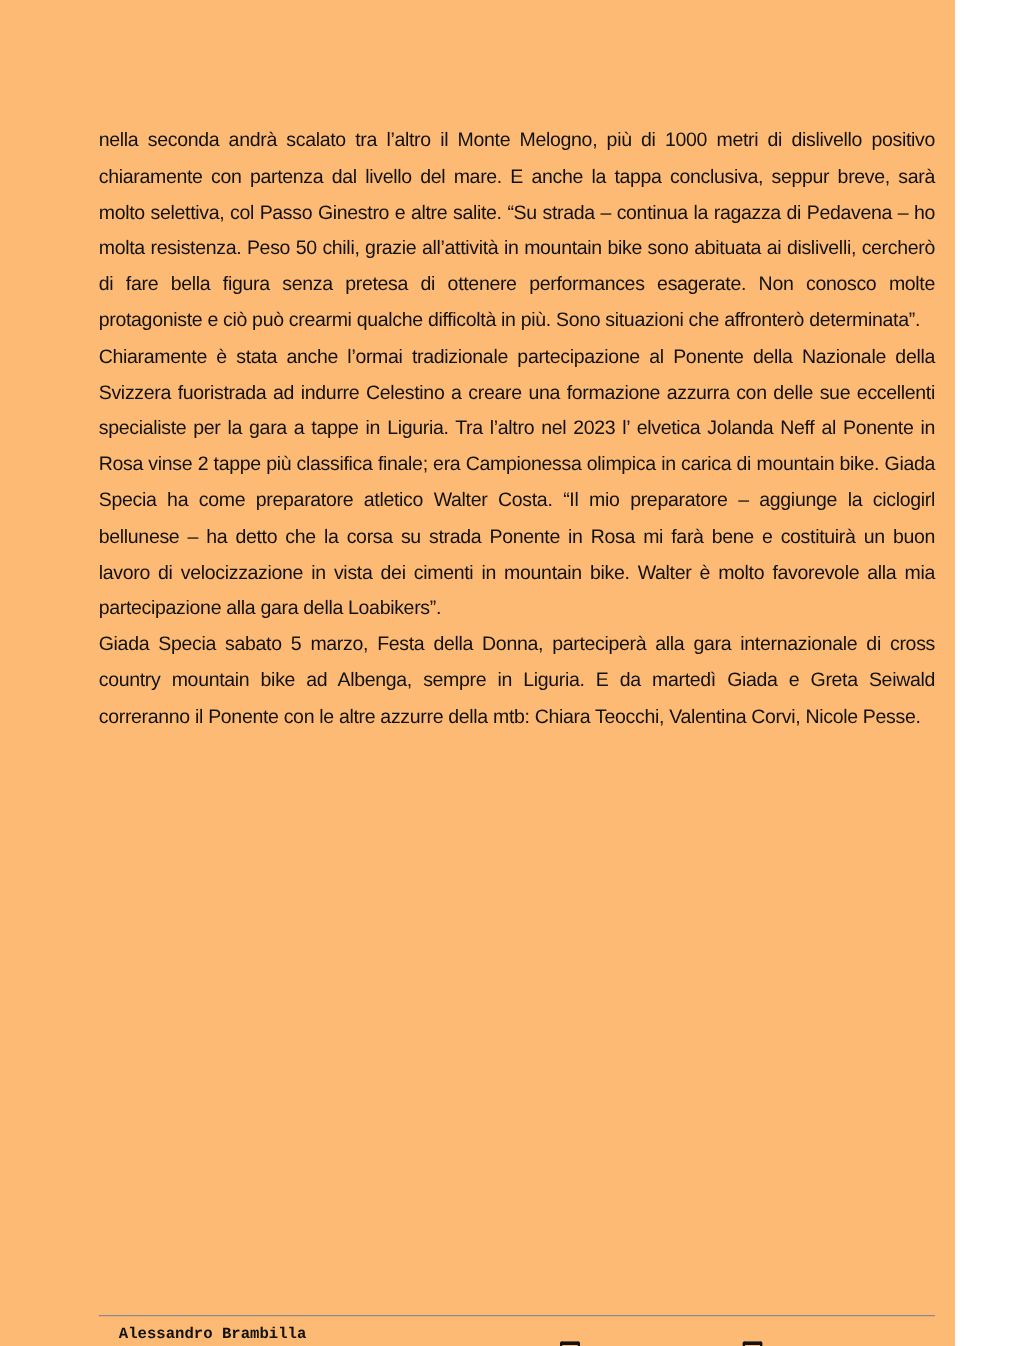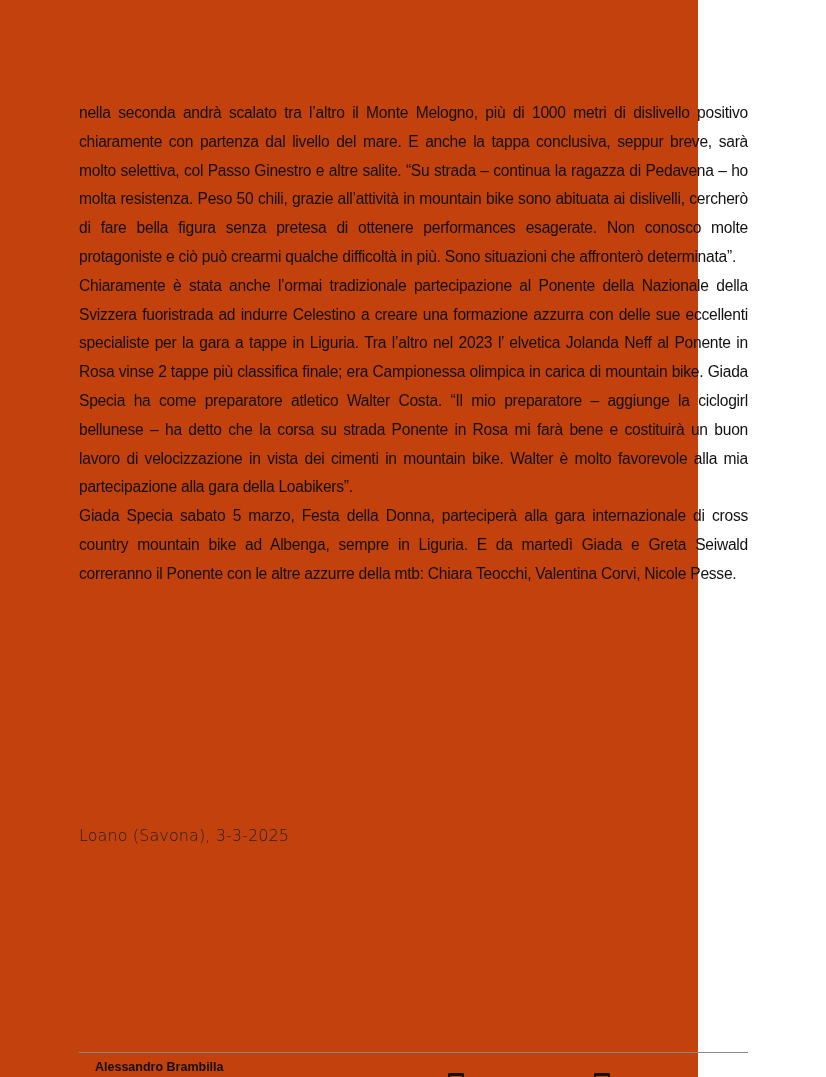--- a/index.html
+++ b/index.html
@@ -1,47 +1,46 @@
 <!DOCTYPE html>
 <html><head>
 <meta charset="utf-8">
 <style>
   html, body { margin: 0; padding: 0; background: #ffffff; }
   body { width: 826px; height: 1077px; position: relative; overflow: hidden; }
-  .page { position: absolute; left: 0; top: 0; width: 698px; height: 1077px; background: #c2410c; }
+  .page { position: absolute; left: 0; top: 0; width: 764px; height: 1077px; background: #fdba74; }
   .body-text {
     position: absolute; left: 79px; top: 99px; width: 669px;
     font-family: "Liberation Sans", sans-serif;
     font-size: 15.6px; line-height: 28.8px; color: #111;
     text-align: justify; letter-spacing: -0.25px;
   }
   .body-text p { margin: 0; text-align-last: left; }
   .dateline {
     position: absolute; left: 79px; top: 826px;
     font-family: "DejaVu Sans", sans-serif; font-size: 16px; color: #222;
     letter-spacing: 0.1px; font-weight: 300;
   }
   .footer-rule { position: absolute; left: 79px; top: 1052px; width: 669px; height: 1px; background: #8a8a8a; }
   .footer-name {
     position: absolute; left: 95px; top: 1060px;
-    font-family: Liberation Sans, sans-serif; font-weight: bold; font-size: 12.5px; color: #111; text-align: right;
+    font-family: Liberation Mono, monospace; font-weight: bold; font-size: 12.5px; color: #111; text-align: right;
   }
   .footer-icon { position: absolute; top: 1073px; width: 16px; height: 6px; border-top: 3px solid #111; border-left: 2px solid #111; border-right: 2px solid #111; border-radius: 2px 2px 0 0; box-sizing: border-box; }
   .icon-a { left: 448px; }
   .icon-b { left: 594px; }
 </style>
 </head>
 <body>
 
 <div class="page">
   <div class="body-text">
     <p>nella seconda andrà scalato tra l’altro il Monte Melogno, più di 1000 metri di dislivello positivo chiaramente con partenza dal livello del mare. E anche la tappa conclusiva, seppur breve, sarà molto selettiva, col Passo Ginestro e altre salite. “Su strada – continua la ragazza di Pedavena – ho molta resistenza. Peso 50 chili, grazie all’attività in mountain bike sono abituata ai dislivelli, cercherò di fare bella figura senza pretesa di ottenere performances esagerate. Non conosco molte protagoniste e ciò può crearmi qualche difficoltà in più. Sono situazioni che affronterò determinata”.</p>
     <p>Chiaramente è stata anche l’ormai tradizionale partecipazione al Ponente della Nazionale della Svizzera fuoristrada ad indurre Celestino a creare una formazione azzurra con delle sue eccellenti specialiste per la gara a tappe in Liguria. Tra l’altro nel 2023 l’ elvetica Jolanda Neff al Ponente in Rosa vinse 2 tappe più classifica finale; era Campionessa olimpica in carica di mountain bike. Giada Specia ha come preparatore atletico Walter Costa. “Il mio preparatore – aggiunge la ciclogirl bellunese – ha detto che la corsa su strada Ponente in Rosa mi farà bene e costituirà un buon lavoro di velocizzazione in vista dei cimenti in mountain bike. Walter è molto favorevole alla mia partecipazione alla gara della Loabikers”.</p>
     <p>Giada Specia sabato 5 marzo, Festa della Donna, parteciperà alla gara internazionale di cross country mountain bike ad Albenga, sempre in Liguria. E da martedì Giada e Greta Seiwald correranno il Ponente con le altre azzurre della mtb: Chiara Teocchi, Valentina Corvi, Nicole Pesse.</p>
   </div>
 
-  <div class="dateline">Loano (Savona), 3-3-2025</div>
 
   <div class="footer-rule"></div>
   <div class="footer-name">Alessandro Brambilla</div>
   <span class="footer-icon icon-a"></span>
   <span class="footer-icon icon-b"></span>
 </div>
 
 </body></html>

